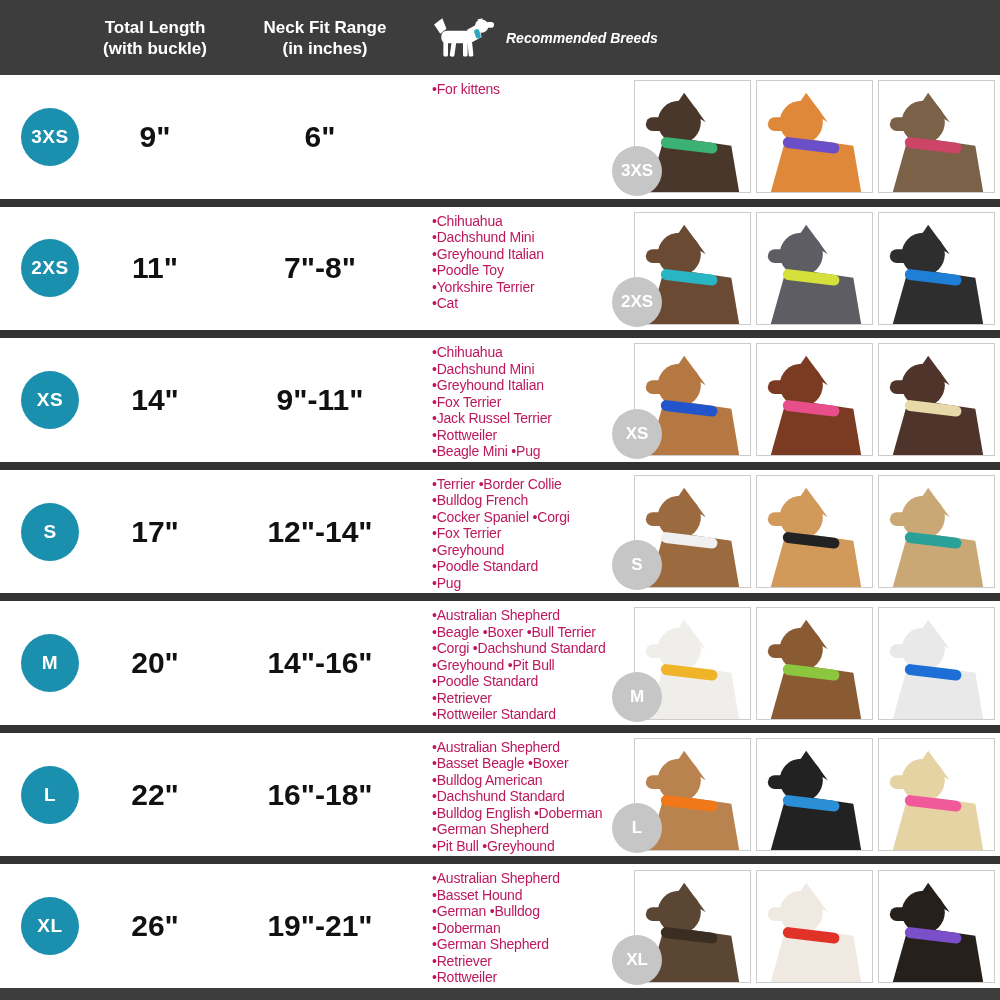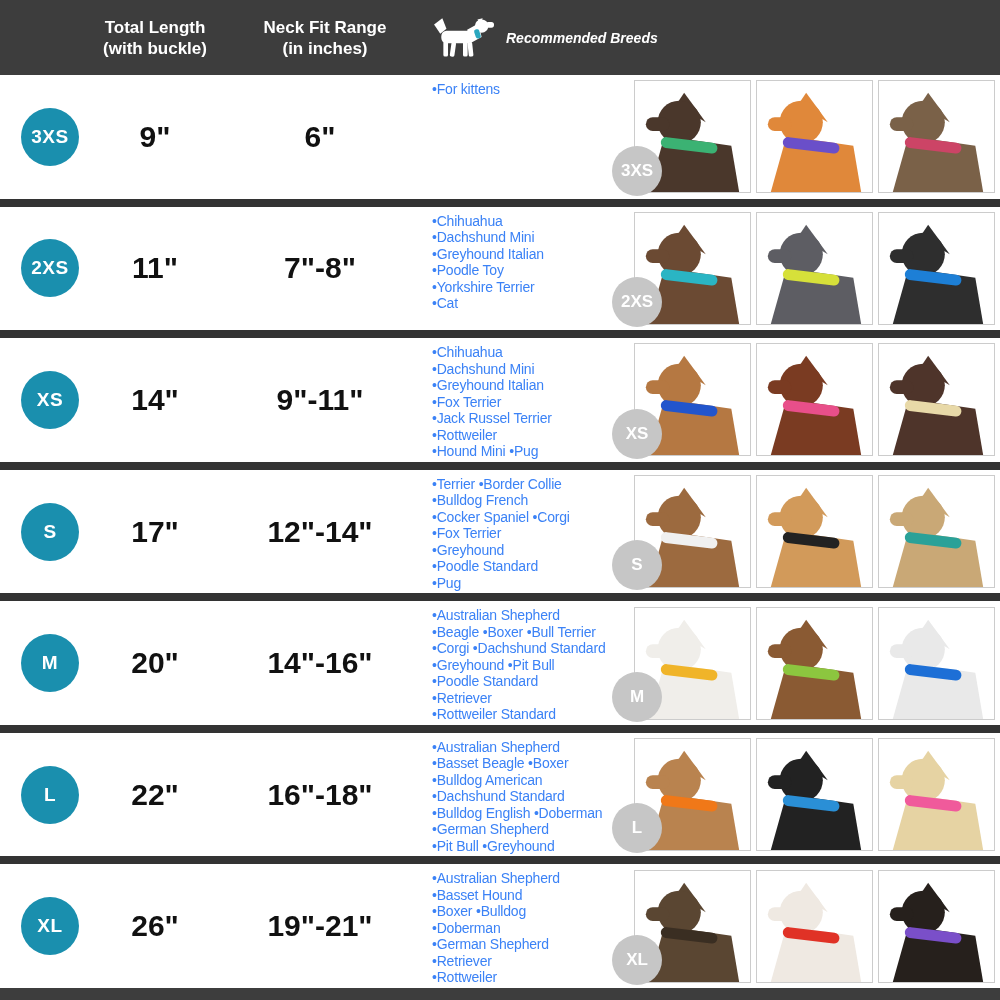--- a/index.html
+++ b/index.html
@@ -18,21 +18,21 @@
   .rows{flex:1;display:flex;flex-direction:column;}
   .row{flex:1;display:grid;grid-template-columns:100px 110px 220px 198px 1fr;align-items:center;background:#fff;}
   .row + .row{border-top:8px solid var(--separator-color,#333);}
   .bottom-bar{flex:0 0 12px;background:var(--header-bg,#3d3d3d);}
 
   .badge-cell{justify-self:center;}
   .badge{width:58px;height:58px;border-radius:50%;background:var(--badge-color,#1a8fae);color:#fff;display:flex;align-items:center;justify-content:center;font-weight:bold;font-size:19px;letter-spacing:.5px;}
   .val{display:block;text-align:center;font-weight:bold;font-size:30px;color:#111;}
 
   .breeds-cell{align-self:start;height:100%;}
-  .breeds{list-style:none;margin:0;padding:6px 0 0 2px;font-size:14px;line-height:16.5px;color:#3b82f6;letter-spacing:-.2px;}
+  .breeds{list-style:none;margin:0;padding:6px 0 0 2px;font-size:14px;line-height:16.5px;color:#be185d;letter-spacing:-.2px;}
 
   .photos-cell{height:100%;position:relative;}
   .photos{position:relative;height:100%;display:flex;align-items:center;gap:5px;padding-left:6px;}
   .photo{width:117px;height:113px;box-sizing:border-box;background:#fff;border:1px solid #ccc;overflow:hidden;flex:0 0 auto;}
   .photo svg{width:100%;height:100%;display:block;}
   .size-tag{position:absolute;left:-16px;bottom:3px;width:50px;height:50px;border-radius:50%;background:var(--tag-color,#c6c6c6);color:#fff;font-weight:bold;font-size:17px;display:flex;align-items:center;justify-content:center;z-index:2;}
 </style>
 </head>
 <body>
 
@@ -202,21 +202,21 @@
           <span class="val neck">9"-11"</span>
         </div>
     <div class="breeds-cell">
           <ul class="breeds">
             <li>•Chihuahua</li>
             <li>•Dachshund Mini</li>
             <li>•Greyhound Italian</li>
             <li>•Fox Terrier</li>
             <li>•Jack Russel Terrier</li>
             <li>•Rottweiler</li>
-            <li>•Hound Mini •Pug</li>
+            <li>•Beagle Mini •Pug</li>
           </ul>
         </div>
     <div class="photos-cell">
       <div class="photos">
         <div class="size-tag">XS</div>
 
   <div class="photo">
     <svg viewBox="0 0 117 113" aria-hidden="true">
       <g class="pet-body" fill="#b57842">
         <polygon points="50,12 72,42 42,24"></polygon>
@@ -462,21 +462,21 @@
     <div class="length-cell">
           <span class="val len">26"</span>
         </div>
     <div class="neck-cell">
           <span class="val neck">19"-21"</span>
         </div>
     <div class="breeds-cell">
           <ul class="breeds">
             <li>•Australian Shepherd</li>
             <li>•Basset Hound</li>
-            <li>•Boxer •Bulldog</li>
+            <li>•German •Bulldog</li>
             <li>•Doberman</li>
             <li>•German Shepherd</li>
             <li>•Retriever</li>
             <li>•Rottweiler</li>
           </ul>
         </div>
     <div class="photos-cell">
       <div class="photos">
         <div class="size-tag">XL</div>
 

